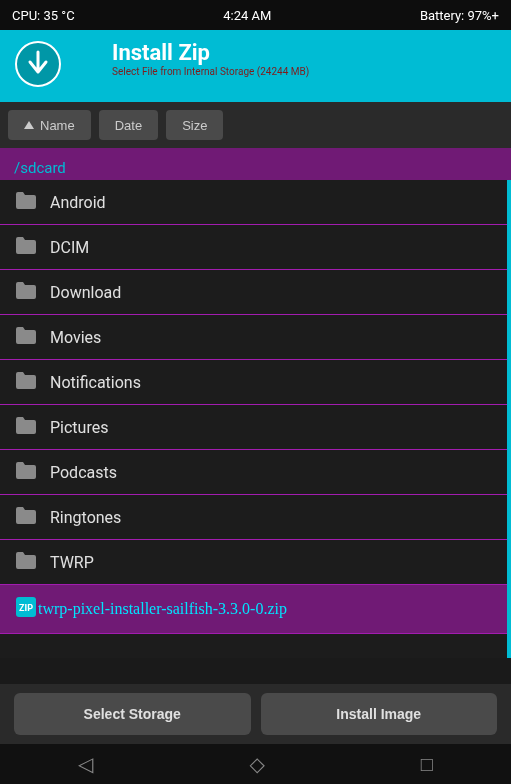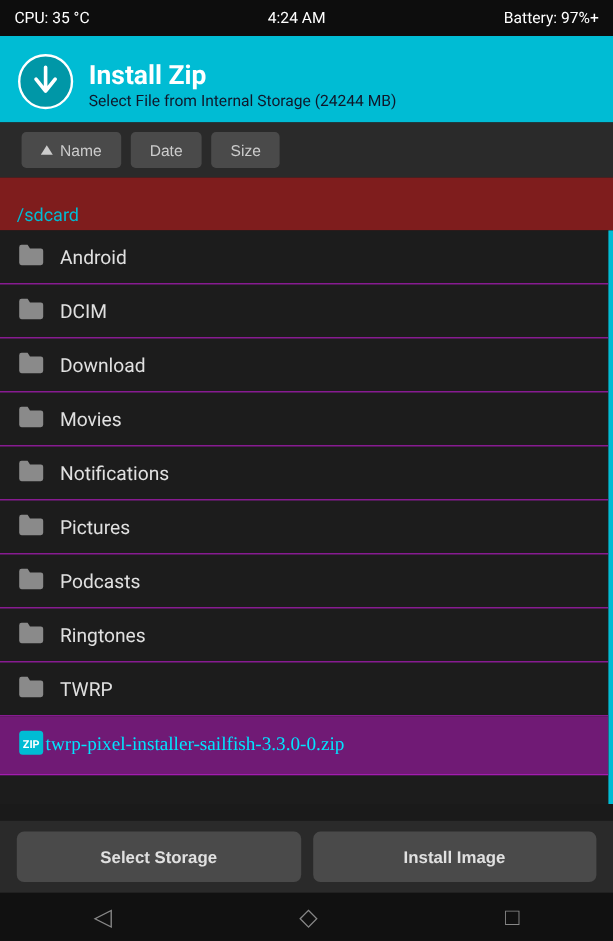--- a/index.html
+++ b/index.html
@@ -21,48 +21,49 @@
       align-items: center;
       padding: 6px 12px;
       font-size: 13px;
       height: 30px;
     }
 
     
     #header {
       background: #00bcd4;
       display: flex;
-      align-items: flex-end;
+      align-items: flex-start;
       padding: 10px 14px;
       height: 72px;
+      gap: 38px;
     }
     #header-icon {
       width: 48px;
       height: 48px;
       margin-right: 12px;
       flex-shrink: 0;
     }
     #header-text-block { display: flex; flex-direction: column; }
     #header-title {
       color: #fff;
       font-size: 22px;
       font-weight: bold;
       line-height: 1.2;
     }
     #header-subtitle {
-      color: #0f172a;
-      font-size: 13px;
+      color: #7f1d1d;
+      font-size: 10px;
     }
 
     
     #toolbar {
       background: #2a2a2a;
       display: flex;
       align-items: center;
-      padding: 8px 18px;
+      padding: 8px 8px;
       gap: 8px;
       height: 46px;
     }
     .toolbar-btn {
       background: #4a4a4a;
       color: #ccc;
       border: none;
       border-radius: 4px;
       padding: 6px 16px;
       font-size: 13px;
@@ -74,27 +75,27 @@
     }
     .toolbar-btn .arrow-up {
       width: 0; height: 0;
       border-left: 5px solid transparent;
       border-right: 5px solid transparent;
       border-bottom: 8px solid #ccc;
     }
 
     
     #path-bar {
-      background: #7f1d1d;
+      background: #701a75;
       color: #00bcd4;
       font-size: 15px;
-      padding: 22px 14px;
+      padding: 3px 14px;
       height: 32px;
       display: flex;
-      align-items: flex-start;
+      align-items: flex-end;
     }
 
     
     #file-list {
       background: #1c1c1c;
       overflow-y: auto;
       height: 478px;
       border-right: 4px solid #00bcd4;
       position: relative;
     }

